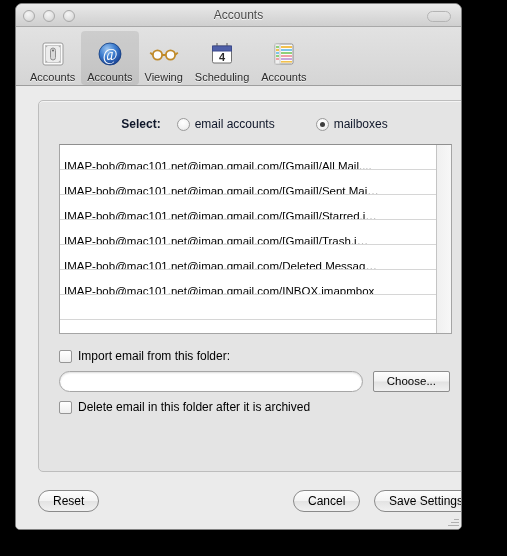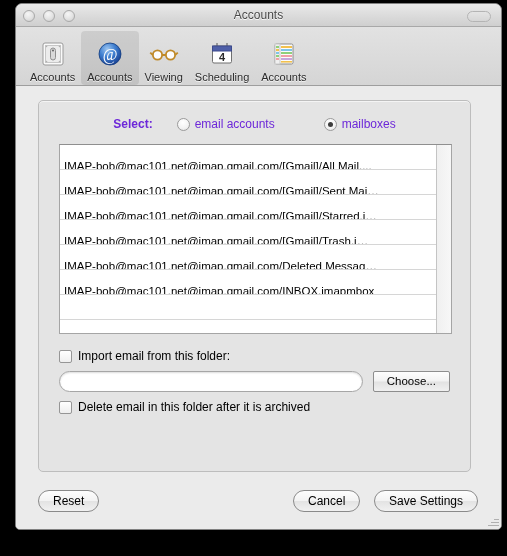--- a/index.html
+++ b/index.html
@@ -8,21 +8,21 @@
     width: 507px; height: 556px;
     background: #000;
     font-family: "Liberation Sans", sans-serif;
     overflow: hidden;
   }
 
   
   #window {
     position: absolute;
     left: 15px; top: 3px;
-    width: 487px; height: 527px;
+    width: 447px; height: 527px;
     background: #ededed;
     border: 1px solid #808080;
     border-radius: 7px 7px 5px 5px;
     box-shadow: 0 6px 16px rgba(0,0,0,0.75);
     overflow: hidden;
   }
 
   
   #titlebar {
     position: relative;
@@ -107,23 +107,23 @@
     box-shadow: inset 0 1px 0 #f4f4f4;
   }
 
   
   #select-row {
     position: absolute;
     top: 16px; left: 0; right: 0;
     display: flex;
     align-items: center;
     justify-content: center;
-    gap: 12px;
+    gap: 4px;
     font-size: 12px;
-    color: #6d28d9;
+    color: #0f172a;
   }
   #select-label { font-weight: bold; margin-right: 12px; }
   .radio-opt {
     display: flex; align-items: center;
     margin-right: 37px;
     font-size: 12px;
   }
   .radio-opt:last-child { margin-right: 0; }
   .radio {
     width: 13px; height: 13px;

